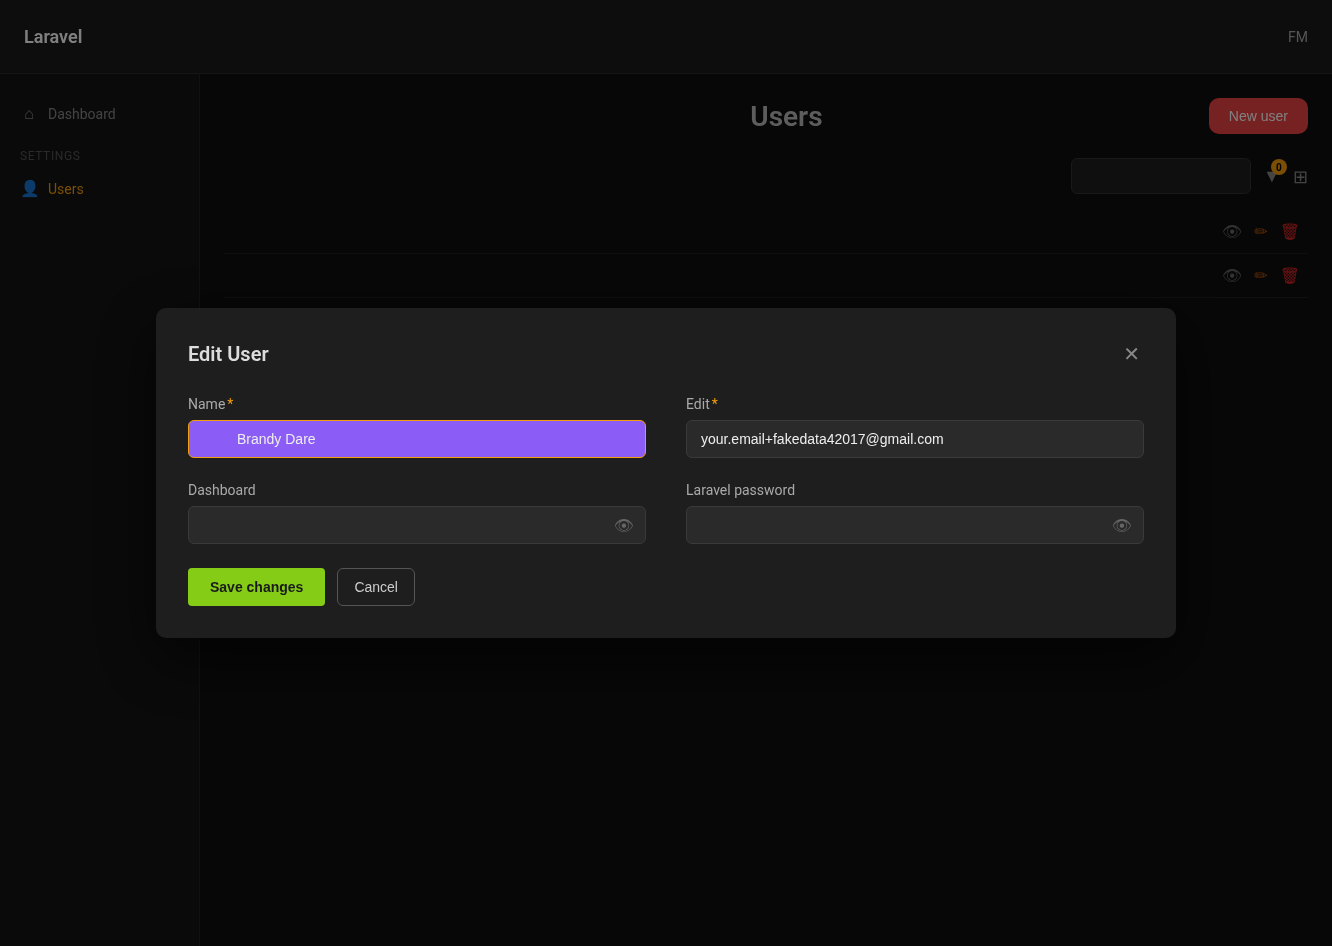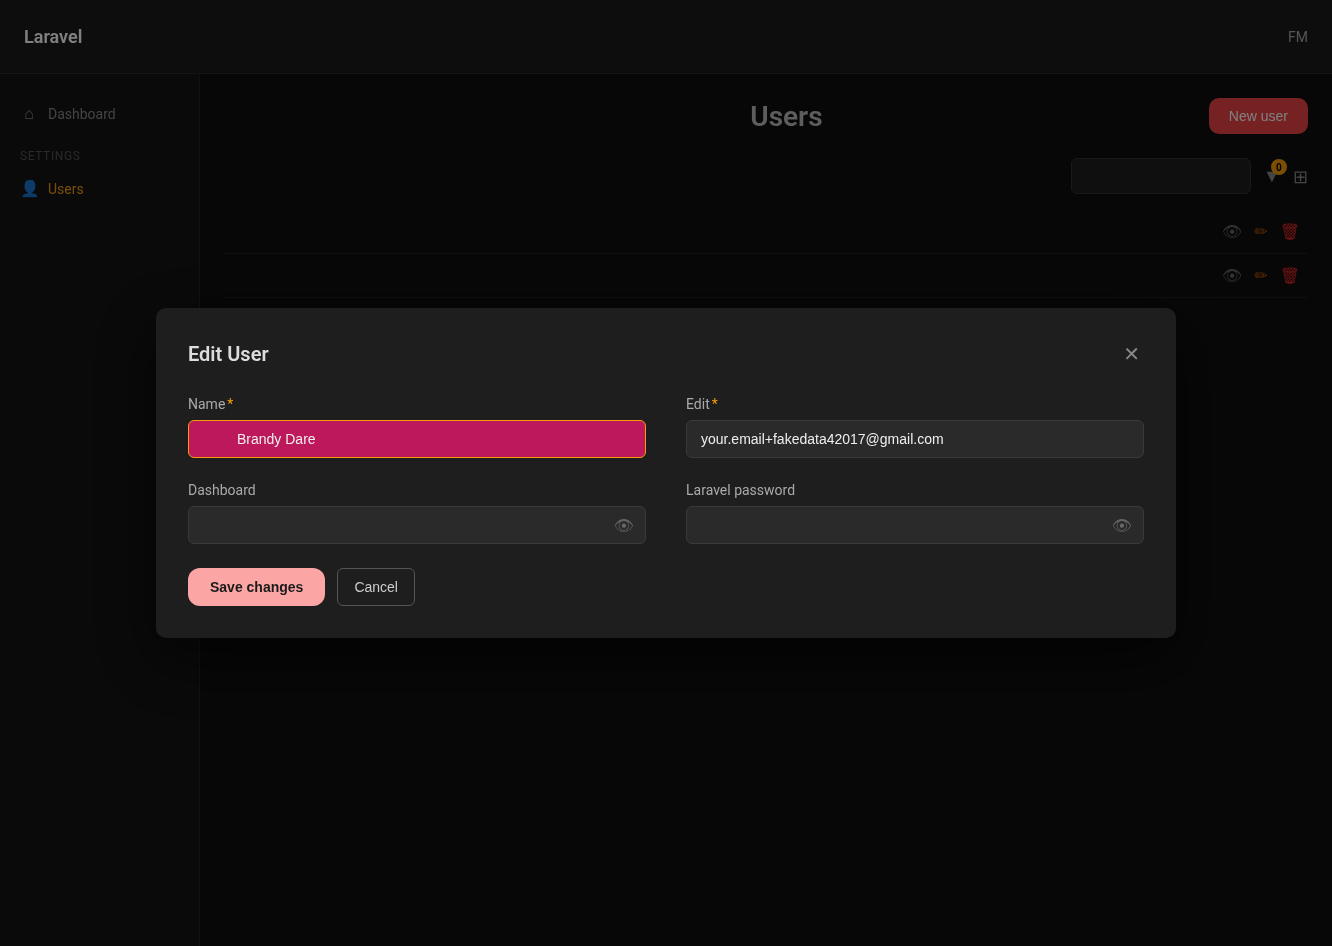--- a/index.html
+++ b/index.html
@@ -247,21 +247,21 @@
       border-radius: 6px;
       padding: 10px 14px;
       color: #eee;
       font-size: 14px;
       width: 100%;
       outline: none;
     }
 
     .form-input.name-active {
       border-color: #f59e0b;
-      background: #be185d;
+      background: #8b5cf6;
       padding-left: 48px;
     }
 
     .input-with-icon {
       position: relative;
     }
 
     .input-with-icon .form-input {
       padding-right: 40px;
     }
@@ -276,24 +276,24 @@
       font-size: 16px;
     }
 
     .modal-actions {
       display: flex;
       gap: 12px;
       margin-top: 8px;
     }
 
     .save-btn {
-      background: #fca5a5;
+      background: #84cc16;
       color: #1a1a1a;
       border: none;
-      border-radius: 12px;
+      border-radius: 4px;
       padding: 10px 22px;
       font-size: 14px;
       font-weight: 600;
       cursor: pointer;
     }
 
     .cancel-btn {
       background: transparent;
       color: #ccc;
       border: 1px solid #555;

